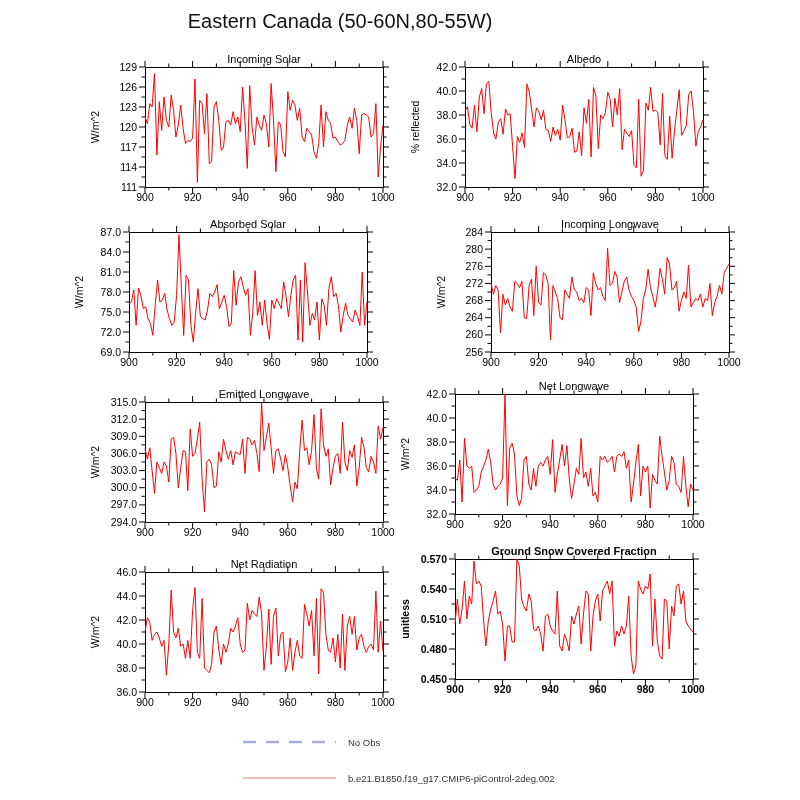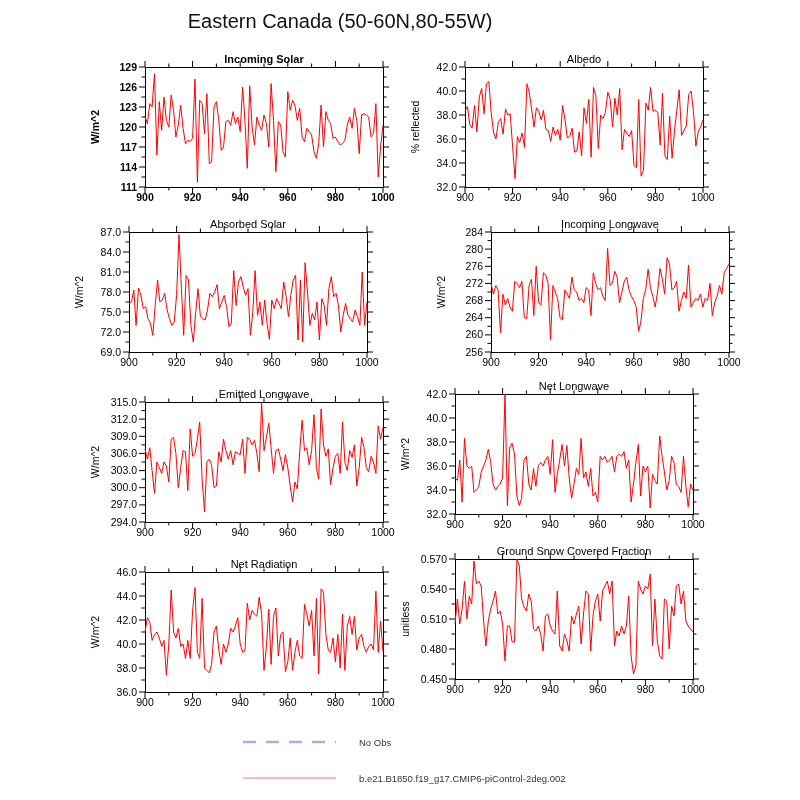--- a/index.html
+++ b/index.html
@@ -10,31 +10,31 @@
   .main-title{
     position:absolute;top:8px;left:0;width:680px;text-align:center;
     font-size:20px;line-height:26px;color:#111;
   }
   figure.chart{position:absolute;margin:0;width:330px;height:160px;}
   svg text{font-family:"Liberation Sans", sans-serif;fill:#000;}
   text.ct{font-size:11px;text-anchor:middle;}
   text.yl{font-size:10.5px;text-anchor:middle;}
   text.tick{font-size:10.5px;}
   .legend{position:absolute;left:243px;top:734px;width:460px;}
-  .legend-row{display:flex;align-items:center;gap:22px;height:12px;position:absolute;left:0;justify-content:center;}
+  .legend-row{display:flex;align-items:center;gap:11px;height:12px;position:absolute;left:0;justify-content:center;}
   .legend-row.r0{top:2px;}
   .legend-row.r1{top:38px;}
   .legend-label{font-size:9.5px;color:#333;white-space:nowrap;}
 </style>
 </head>
 <body>
 
 <div class="main-title">Eastern Canada (50-60N,80-55W)</div>
 
-<figure class="chart" style="left:75px;top:53px;font-weight:bold;">
+<figure class="chart" style="left:75px;top:53px;">
   <svg width="330" height="160">
     <text class="ct" x="189" y="10">Incoming Solar</text>
     <text class="yl" x="24" y="74" transform="rotate(-90 24 74)">W/m^2</text>
   <path d="M70.0,14v-6M70.0,134v6M117.6,14v-6M117.6,134v6M165.2,14v-6M165.2,134v6M212.8,14v-6M212.8,134v6M260.4,14v-6M260.4,134v6M308.0,14v-6M308.0,134v6M93.8,14v-3.5M93.8,134v3.5M141.4,14v-3.5M141.4,134v3.5M189.0,14v-3.5M189.0,134v3.5M236.6,14v-3.5M236.6,134v3.5M284.2,14v-3.5M284.2,134v3.5M70,134.0h-6M308,134.0h6M70,114.0h-6M308,114.0h6M70,94.0h-6M308,94.0h6M70,74.0h-6M308,74.0h6M70,54.0h-6M308,54.0h6M70,34.0h-6M308,34.0h6M70,14.0h-6M308,14.0h6M70,124.0h-3.5M308,124.0h3.5M70,104.0h-3.5M308,104.0h3.5M70,84.0h-3.5M308,84.0h3.5M70,64.0h-3.5M308,64.0h3.5M70,44.0h-3.5M308,44.0h3.5M70,24.0h-3.5M308,24.0h3.5" stroke="#000" stroke-width="1" fill="none"></path>
       <rect x="70.5" y="14.5" width="238" height="120" stroke="#000" stroke-width="1" fill="none"></rect>
       <text x="70.0" y="148" text-anchor="middle" class="tick">900</text>
       <text x="117.6" y="148" text-anchor="middle" class="tick">920</text>
       <text x="165.2" y="148" text-anchor="middle" class="tick">940</text>
       <text x="212.8" y="148" text-anchor="middle" class="tick">960</text>
       <text x="260.4" y="148" text-anchor="middle" class="tick">980</text>
@@ -180,21 +180,21 @@
       <text x="62" y="137.5" text-anchor="end" class="tick">36.0</text>
       <text x="62" y="113.5" text-anchor="end" class="tick">38.0</text>
       <text x="62" y="89.5" text-anchor="end" class="tick">40.0</text>
       <text x="62" y="65.5" text-anchor="end" class="tick">42.0</text>
       <text x="62" y="41.5" text-anchor="end" class="tick">44.0</text>
       <text x="62" y="17.5" text-anchor="end" class="tick">46.0</text>
       <polyline points="70.0,74.00 72.4,59.60 74.8,64.40 77.1,82.40 79.5,76.40 81.9,74.00 84.3,80.00 86.7,88.40 89.0,82.40 91.4,117.20 93.8,86.00 96.2,32.00 98.6,74.00 100.9,80.00 103.3,70.40 105.7,88.40 108.1,86.00 110.5,100.40 112.8,82.40 115.2,100.40 117.6,52.40 120.0,29.60 122.4,94.40 124.7,100.40 127.1,40.40 129.5,110.00 131.9,112.40 134.3,114.80 136.6,106.40 139.0,74.00 141.4,68.00 143.8,92.00 146.2,106.40 148.5,86.00 150.9,94.40 153.3,86.00 155.7,70.40 158.1,74.00 160.4,68.00 162.8,59.60 165.2,86.00 167.6,94.40 170.0,92.00 172.3,45.20 174.7,62.00 177.1,52.40 179.5,56.00 181.9,58.40 184.2,39.20 186.6,56.00 189.0,112.40 191.4,88.40 193.8,51.20 196.1,106.40 198.5,58.40 200.9,50.00 203.3,98.00 205.7,76.40 208.0,74.00 210.4,113.60 212.8,104.00 215.2,80.00 217.6,112.40 219.9,94.40 222.3,82.40 224.7,98.00 227.1,100.40 229.5,46.40 231.8,56.00 234.2,68.00 236.6,52.40 239.0,98.00 241.4,40.40 243.7,116.00 246.1,30.80 248.5,34.40 250.9,76.40 253.3,92.00 255.6,94.40 258.0,80.00 260.4,104.00 262.8,76.40 265.2,110.00 267.5,56.00 269.9,112.40 272.3,68.00 274.7,58.40 277.1,76.40 279.4,58.40 281.8,92.00 284.2,80.00 286.6,76.40 289.0,88.40 291.3,94.40 293.7,88.40 296.1,86.00 298.5,92.00 300.9,33.20 303.2,94.40 305.6,63.20 308.0,93.20" fill="none" stroke="#ff0000" stroke-width="1" stroke-linejoin="round"></polyline>
     </svg>
 </figure>
 
-<figure class="chart" style="left:385px;top:545px;">
+<figure class="chart" style="left:385px;top:545px;font-weight:bold;">
   <svg width="330" height="160">
     <text class="ct" x="189" y="10">Ground Snow Covered Fraction</text>
     <text class="yl" x="24" y="74" transform="rotate(-90 24 74)">unitless</text>
   <path d="M70.0,14v-6M70.0,134v6M117.6,14v-6M117.6,134v6M165.2,14v-6M165.2,134v6M212.8,14v-6M212.8,134v6M260.4,14v-6M260.4,134v6M308.0,14v-6M308.0,134v6M93.8,14v-3.5M93.8,134v3.5M141.4,14v-3.5M141.4,134v3.5M189.0,14v-3.5M189.0,134v3.5M236.6,14v-3.5M236.6,134v3.5M284.2,14v-3.5M284.2,134v3.5M70,134.0h-6M308,134.0h6M70,104.0h-6M308,104.0h6M70,74.0h-6M308,74.0h6M70,44.0h-6M308,44.0h6M70,14.0h-6M308,14.0h6M70,119.0h-3.5M308,119.0h3.5M70,89.0h-3.5M308,89.0h3.5M70,59.0h-3.5M308,59.0h3.5M70,29.0h-3.5M308,29.0h3.5" stroke="#000" stroke-width="1" fill="none"></path>
       <rect x="70.5" y="14.5" width="238" height="120" stroke="#000" stroke-width="1" fill="none"></rect>
       <text x="70.0" y="148" text-anchor="middle" class="tick">900</text>
       <text x="117.6" y="148" text-anchor="middle" class="tick">920</text>
       <text x="165.2" y="148" text-anchor="middle" class="tick">940</text>
       <text x="212.8" y="148" text-anchor="middle" class="tick">960</text>
       <text x="260.4" y="148" text-anchor="middle" class="tick">980</text>

